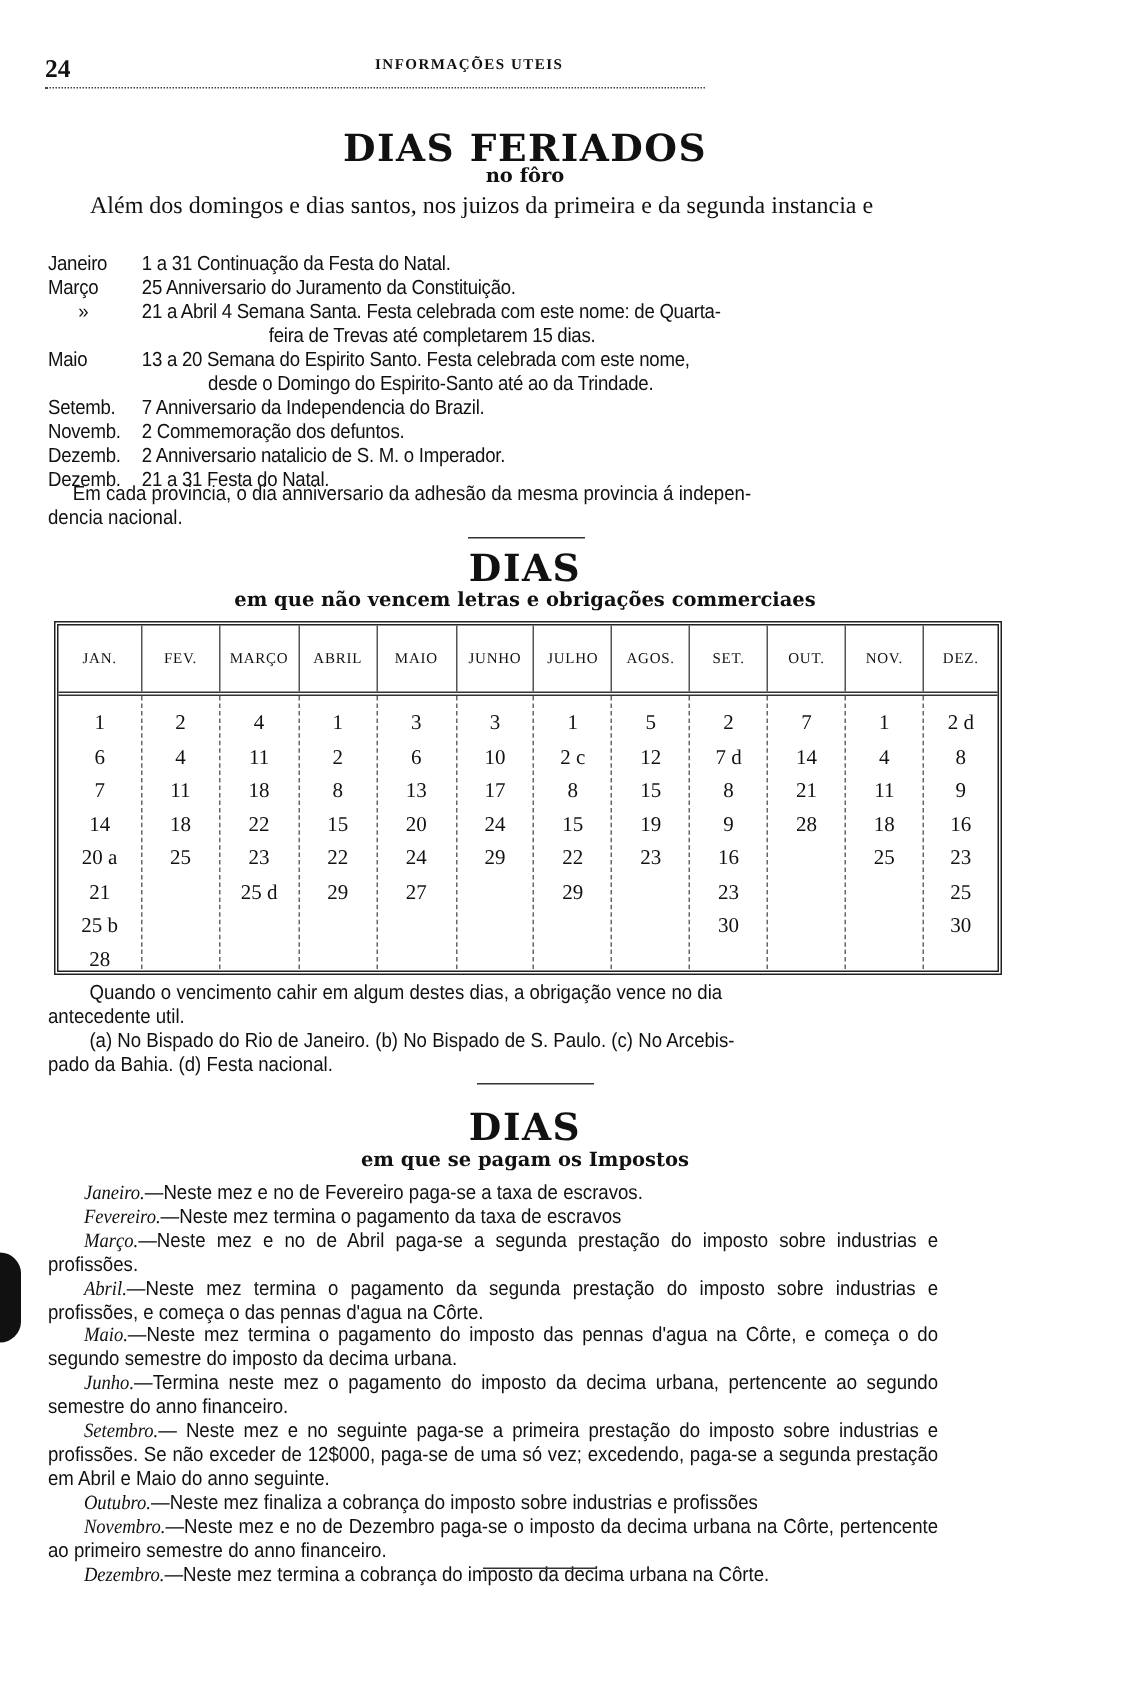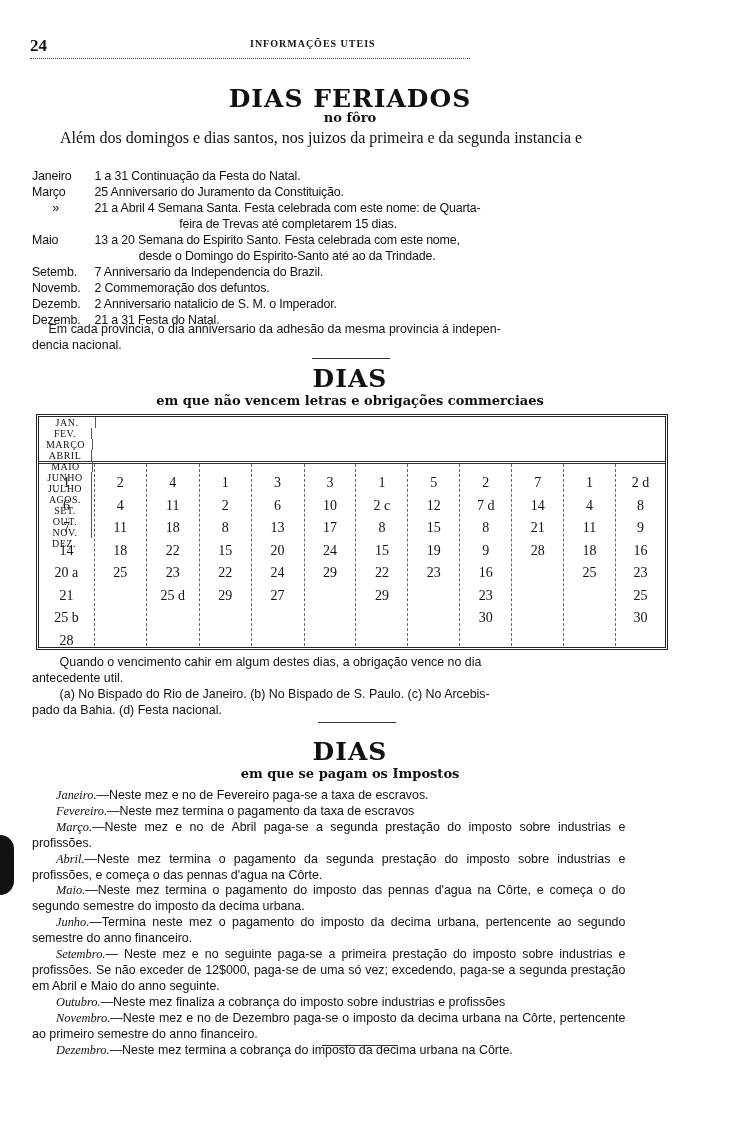--- a/index.html
+++ b/index.html
@@ -28,21 +28,21 @@
 
   .note { position: absolute; left: 32px; top: 321px; width: 640px; font-size: 13.5px; line-height: 16px; font-family: "Liberation Sans", sans-serif; transform: scaleX(0.92); transform-origin: left top; }
   .note .first { padding-left: 18px; }
 
   .rule { position: absolute; height: 0; border-top: 1px solid #333; }
 
   .calendar {
     position: absolute; left: 36px; top: 414px; width: 632px; height: 236px;
     border: 3px double #222; box-sizing: border-box;
   }
-  .cal-head { display: flex; height: 44px; border-bottom: 3px double #333; flex-direction: column; }
+  .cal-head { display: flex; height: 44px; border-bottom: 3px double #333; }
   .cal-head div { font-size: 10px; letter-spacing: 0.5px; display: flex; align-items: center; justify-content: center; border-right: 1px solid #555; }
   .cal-body { display: flex; height: 182px; }
   .cal-col { border-right: 1px dashed #666; padding-top: 8px; text-align: center; font-size: 14px; }
   .cal-col div { height: 22.5px; line-height: 22.5px; }
   .cal-col:last-child, .cal-head div:last-child { border-right: none; }
 
   .cal-notes { position: absolute; left: 32px; top: 654px; width: 645px; font-size: 13.5px; line-height: 16px; font-family: "Liberation Sans", sans-serif; transform: scaleX(0.92); transform-origin: left top; }
   .cal-notes .ind { padding-left: 30px; }
 
   .taxes { position: absolute; left: 32px; top: 787px; width: 645px; font-size: 13.5px; line-height: 15.9px; font-family: "Liberation Sans", sans-serif; text-align: justify; transform: scaleX(0.92); transform-origin: left top; }

